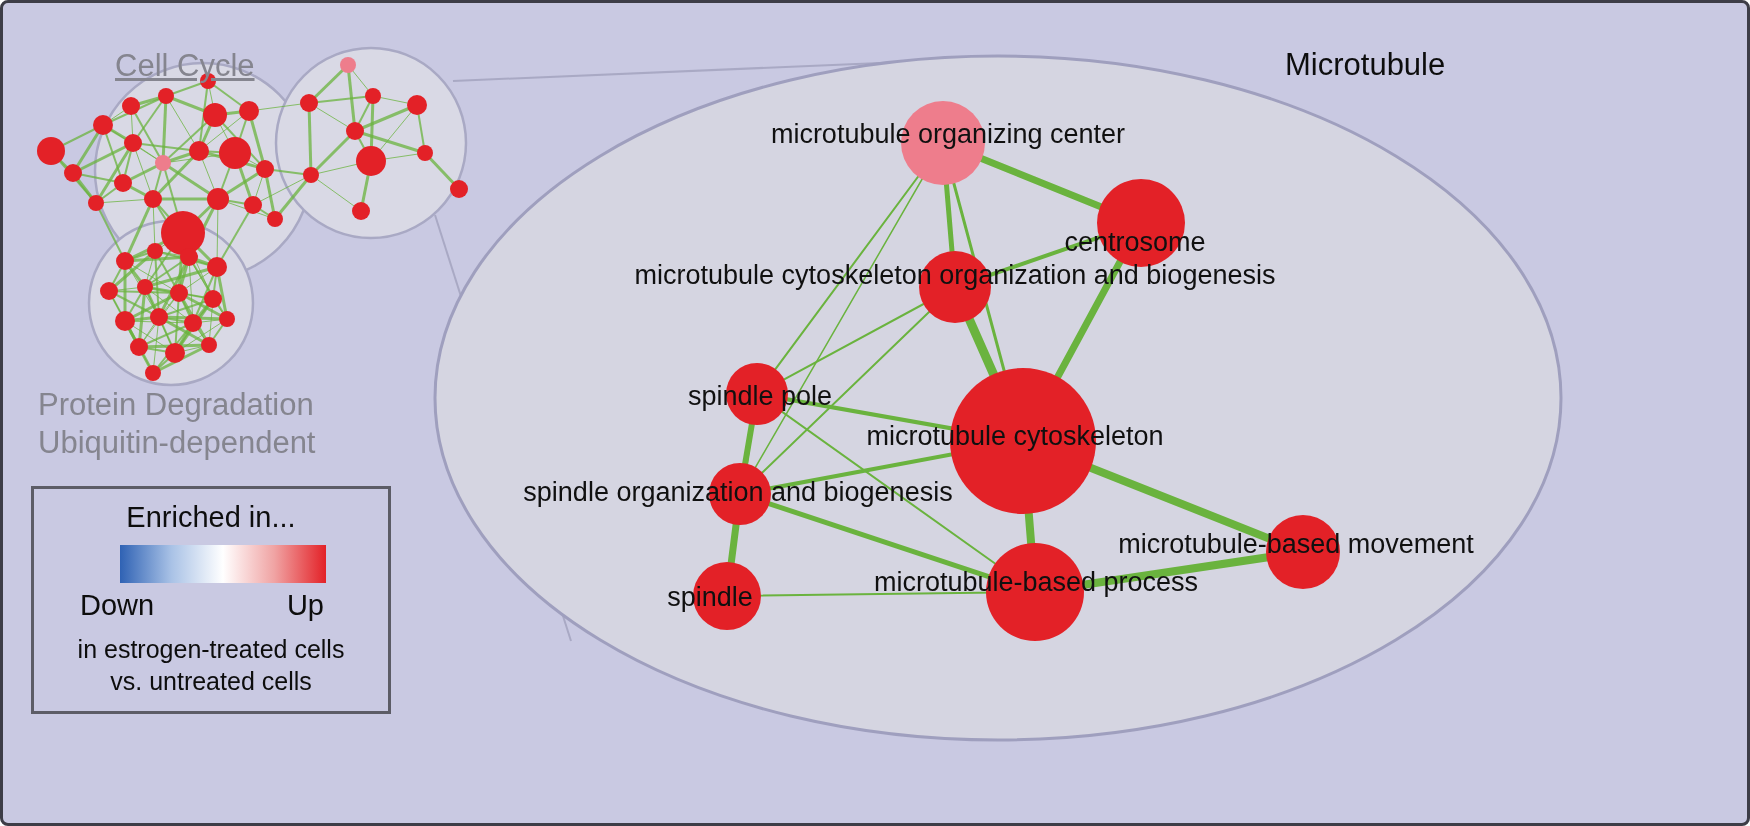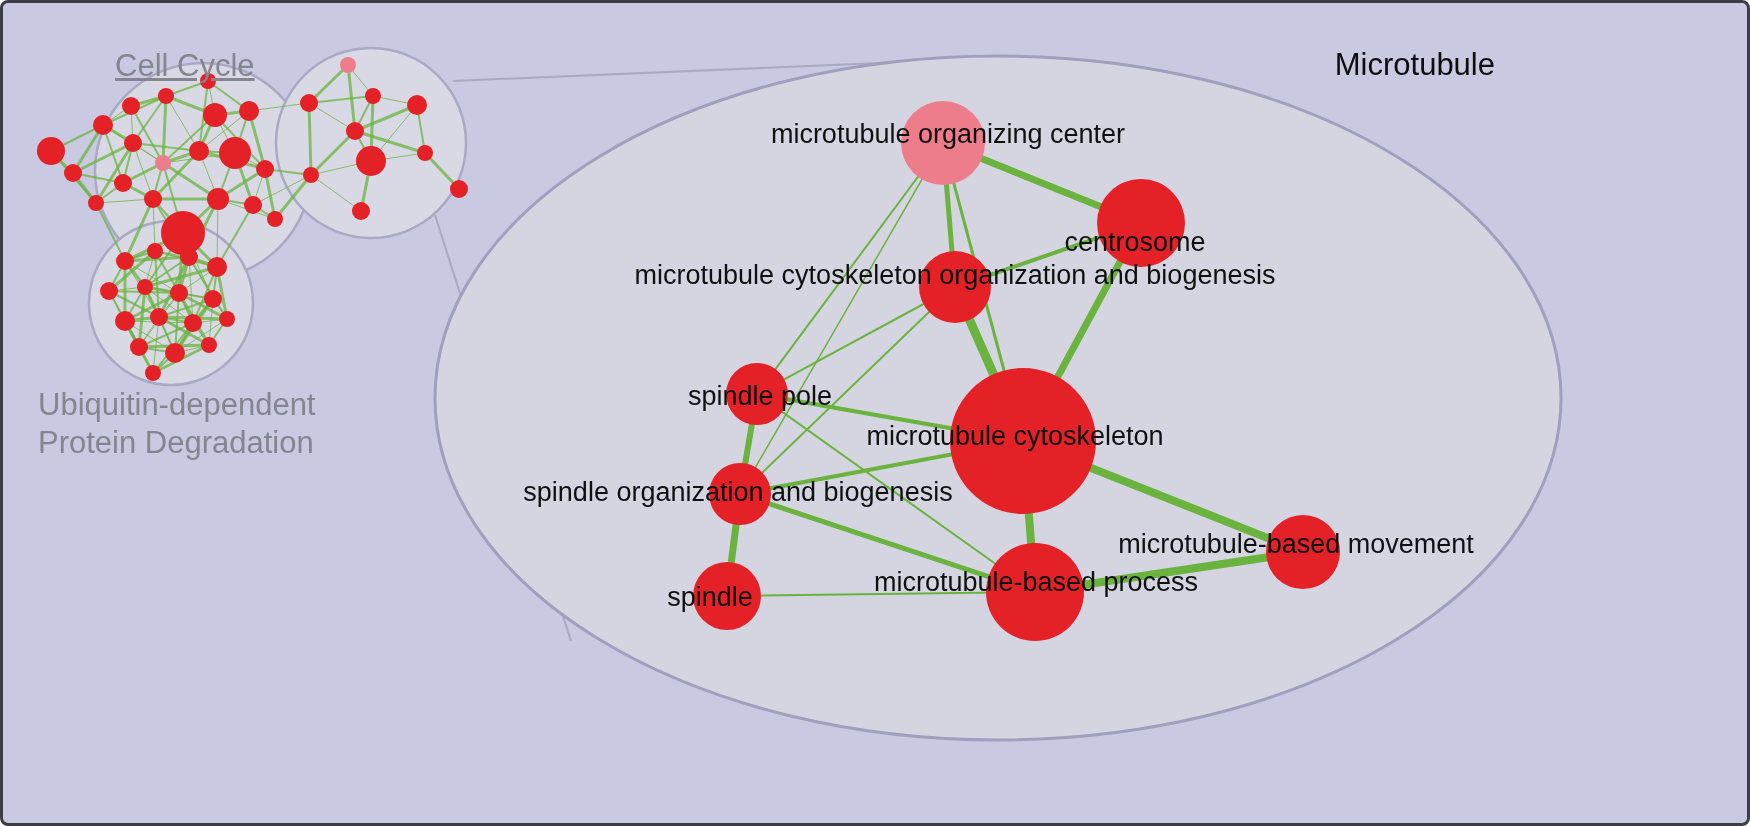--- a/index.html
+++ b/index.html
@@ -8,21 +8,21 @@
     background:#c9c9e2;border:3px solid #3d3d47;border-radius:8px;overflow:hidden;
     font-family:"Liberation Sans", sans-serif;
   }
   svg.netsvg{position:absolute;left:0;top:0;width:1750px;height:826px;}
   .node-label{
     font-family:"Liberation Sans", sans-serif;
     font-size:27px;fill:#101010;text-anchor:middle;dominant-baseline:central;
   }
   .float-label{position:absolute;white-space:nowrap;}
   .gray-title{color:#85858f;font-size:31px;line-height:38px;}
-  .black-title{color:#0d0d0d;font-size:31px;line-height:39px;text-align:right;width:210px;white-space:normal;}
+  .black-title{color:#0d0d0d;font-size:31px;line-height:39px;text-align:left;width:210px;white-space:normal;}
   .legend{
     position:absolute;left:28px;top:483px;width:360px;height:228px;
     border:3px solid #5c5c66;box-sizing:border-box;background:transparent;
   }
   .legend-title{position:absolute;top:12px;width:100%;text-align:center;font-size:29px;color:#0d0d0d;}
   .grad-bar{position:absolute;left:86px;top:56px;width:206px;height:38px;}
   .legend-down{position:absolute;left:46px;top:100px;font-size:29px;color:#0d0d0d;}
   .legend-up{position:absolute;right:64px;top:100px;font-size:29px;color:#0d0d0d;}
   .legend-cap1{position:absolute;top:146px;width:100%;text-align:center;font-size:25px;color:#0d0d0d;}
   .legend-cap2{position:absolute;top:178px;width:100%;text-align:center;font-size:25px;color:#0d0d0d;}
@@ -299,18 +299,26 @@
       <text x="1033" y="579" class="node-label">microtubule-based process</text>
     </svg>
 
   <div class="float-label gray-title" style="left:112px;top:44px;text-decoration:underline;">Cell Cycle</div>
 
   <div class="float-label black-title" style="left:1282px;top:42px;">
     <div>Microtubule</div>
   </div>
 
   <div class="float-label gray-title" style="left:35px;top:383px;">
+    <div>Protein Degradation</div>
     <div>Ubiquitin-dependent</div>
-    <div>Protein Degradation</div>
   </div>
 
+  <div class="legend">
+    <div class="legend-title">Enriched in...</div>
+    <div class="grad-bar" style="background: linear-gradient(to right, rgb(47, 98, 180), rgb(169, 194, 230), rgb(255, 255, 255), rgb(240, 163, 163), rgb(227, 33, 39));"></div>
+    <div class="legend-down">Down</div>
+    <div class="legend-up">Up</div>
+    <div class="legend-cap1">in estrogen-treated cells</div>
+    <div class="legend-cap2">vs. untreated cells</div>
+  </div>
 
 </div>
 
 </body></html>

